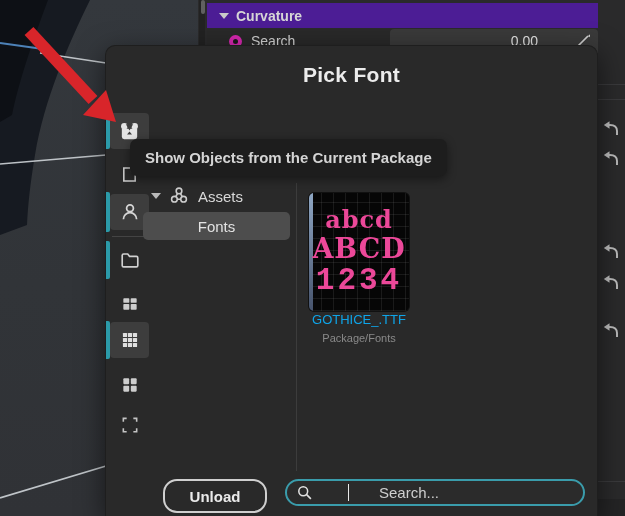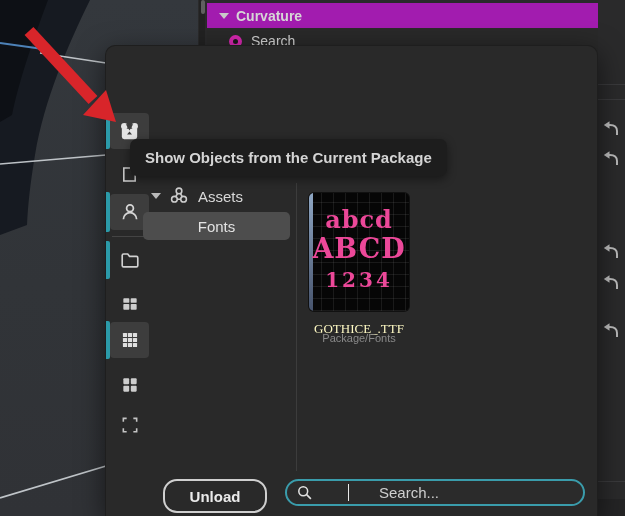--- a/index.html
+++ b/index.html
@@ -9,21 +9,21 @@
 
   
   #viewport { position:absolute; left:0; top:0; width:198px; height:516px;
     background:linear-gradient(180deg,#34383d 0%, #313438 55%, #303236 100%); }
   #viewport svg { position:absolute; left:0; top:0; }
 
   
   #details { position:absolute; left:198px; top:0; width:427px; height:516px; background:#2a2a2b; }
   .dp-scroll-track { position:absolute; left:1px; top:0; width:6px; height:46px; background:#222; }
   .dp-scroll-thumb { position:absolute; left:2px; top:0; width:4px; height:14px; background:#606060; border-radius:2px; }
-  .dp-header { position:absolute; left:9px; top:3px; width:391px; height:25px; background:#a21caf;
+  .dp-header { position:absolute; left:9px; top:3px; width:391px; height:25px; background:#4c1d95;
     display:flex; align-items:center; color:#d6d6d6; font-size:14px; font-weight:bold; }
   .dp-caret { width:0; height:0; border-left:5px solid transparent; border-right:5px solid transparent;
     border-top:6px solid #c9c9c9; margin:0 7px 0 12px; }
   .dp-row { position:absolute; left:9px; top:29px; width:391px; height:24px; background:#292929;
     display:flex; align-items:center; color:#d2d2d2; font-size:14px; }
   .opacity-dot { width:13px; height:13px; border-radius:50%; border:4px solid #d627b0; background:#1a1a1a;
     margin:0 9px 0 22px; }
   .dp-value { position:absolute; left:192px; top:29px; width:208px; height:24px; background:#3a3a3a;
     border-radius:4px 4px 0 0; display:flex; align-items:center; justify-content:flex-end;
     color:#e3e3e3; font-size:14px; }
@@ -63,23 +63,23 @@
   .tile-grid { position:absolute; inset:0;
     background-image:
       repeating-linear-gradient(0deg, rgba(130,130,130,.16) 0 1px, transparent 1px 12px),
       repeating-linear-gradient(90deg, rgba(130,130,130,.16) 0 1px, transparent 1px 12px); }
   .tile-strip { position:absolute; left:0; top:0; width:4px; height:100%;
     background:linear-gradient(180deg,#8fa7c4,#46536c); }
   .tile-text { position:absolute; inset:0; display:flex; flex-direction:column; align-items:center;
     justify-content:center; color:#ec4899; font-family:"DejaVu Serif", serif; font-weight:bold;border-radius:17px; }
   .tl1 { font-size:24px; line-height:26px; letter-spacing:1px; }
   .tl2 { font-size:27px; line-height:31px; letter-spacing:1px; }
-  .tl3 { font-size:20px; line-height:33px; letter-spacing:3px; }
-  .tile-name { position:absolute; left:153px; top:275px; width:200px; text-align:center;
-    color:#fef9c3; font-size:13px;font-family:Liberation Serif, serif; }
+  .tl3 { font-size:31px; line-height:33px; letter-spacing:3px;font-family:Liberation Mono, monospace; }
+  .tile-name { position:absolute; left:153px; top:266px; width:200px; text-align:center;
+    color:#0ea5e9; font-size:13px; }
   .tile-path { position:absolute; left:153px; top:286px; width:200px; text-align:center;
     color:#8a8a8a; font-size:11px; }
 
   
   .btn-unload { position:absolute; left:57px; top:433px; width:104px; height:34px;
     border-radius:14px; border:2px solid #cfcfcf; background:transparent; color:#eaeaea;
     font-size:15px; font-weight:bold; font-family:"Liberation Sans", sans-serif; cursor:pointer;
     display:flex; align-items:center; justify-content:center; }
   .search-box { position:absolute; left:179px; top:433px; width:300px; height:27px;
     border-radius:14px; border:2px solid #3a9cab; background:#2b2b2b;
@@ -121,20 +121,27 @@
 
     <div class="dp-header">
       <span class="dp-caret"></span>
       <span>Curvature</span>
     </div>
 
     <div class="dp-row">
       <span class="opacity-dot"></span>
       <span>Search</span>
     </div>
+    <div class="dp-value">
+      <span>0.00</span>
+      <svg class="dp-pencil" width="14" height="14">
+        <line x1="2" y1="12" x2="12" y2="2" stroke="#d0d0d0" stroke-width="1.7"></line>
+        <path d="M12 2 l1.6 -1.6 1.2 1.2 -1.6 1.6 Z" fill="#d0d0d0"></path>
+      </svg>
+    </div>
 
     <div class="dp-line" style="top:84px"></div>
     <div class="dp-line" style="top:99px"></div>
     <div class="dp-line" style="top:481px"></div>
     <div class="dp-bottom"></div>
 
     <svg class="revert" style="top:119px" viewBox="0 0 18 18">
         <path d="M15 16 v-4 q0 -6 -7 -6 h-1.5" fill="none" stroke="currentColor" stroke-width="1.9"></path>
         <path d="M7.5 2.2 L1.8 6 l5.7 3.8 Z" fill="currentColor"></path>
       </svg>
@@ -150,20 +157,21 @@
         <path d="M15 16 v-4 q0 -6 -7 -6 h-1.5" fill="none" stroke="currentColor" stroke-width="1.9"></path>
         <path d="M7.5 2.2 L1.8 6 l5.7 3.8 Z" fill="currentColor"></path>
       </svg>
     <svg class="revert" style="top:321px" viewBox="0 0 18 18">
         <path d="M15 16 v-4 q0 -6 -7 -6 h-1.5" fill="none" stroke="currentColor" stroke-width="1.9"></path>
         <path d="M7.5 2.2 L1.8 6 l5.7 3.8 Z" fill="currentColor"></path>
       </svg>
   </div>
 
   <div id="dialog">
+    <div class="dlg-title">Pick Font</div>
 
     <div class="rail-bar" style="top:65px;height:38px"></div>
     <div class="rail-item hl" style="top:67px">
       <svg width="23" height="23" viewBox="0 0 24 24">
         <circle cx="6.6" cy="6.6" r="3.4" fill="#e4e4e4"></circle>
         <circle cx="17.4" cy="6.6" r="3.4" fill="#e4e4e4"></circle>
         <path d="M4 9 h16 v8.5 a2.5 2.5 0 0 1 -2.5 2.5 h-11 a2.5 2.5 0 0 1 -2.5 -2.5 Z" fill="#e4e4e4"></path>
         <path d="M8.2 4.5 h7.6 l-3.8 6.5 Z" fill="#3d3d3d"></path>
         <path d="M12 12 l2.6 3.2 h-5.2 Z" fill="#3d3d3d"></path>
       </svg>

